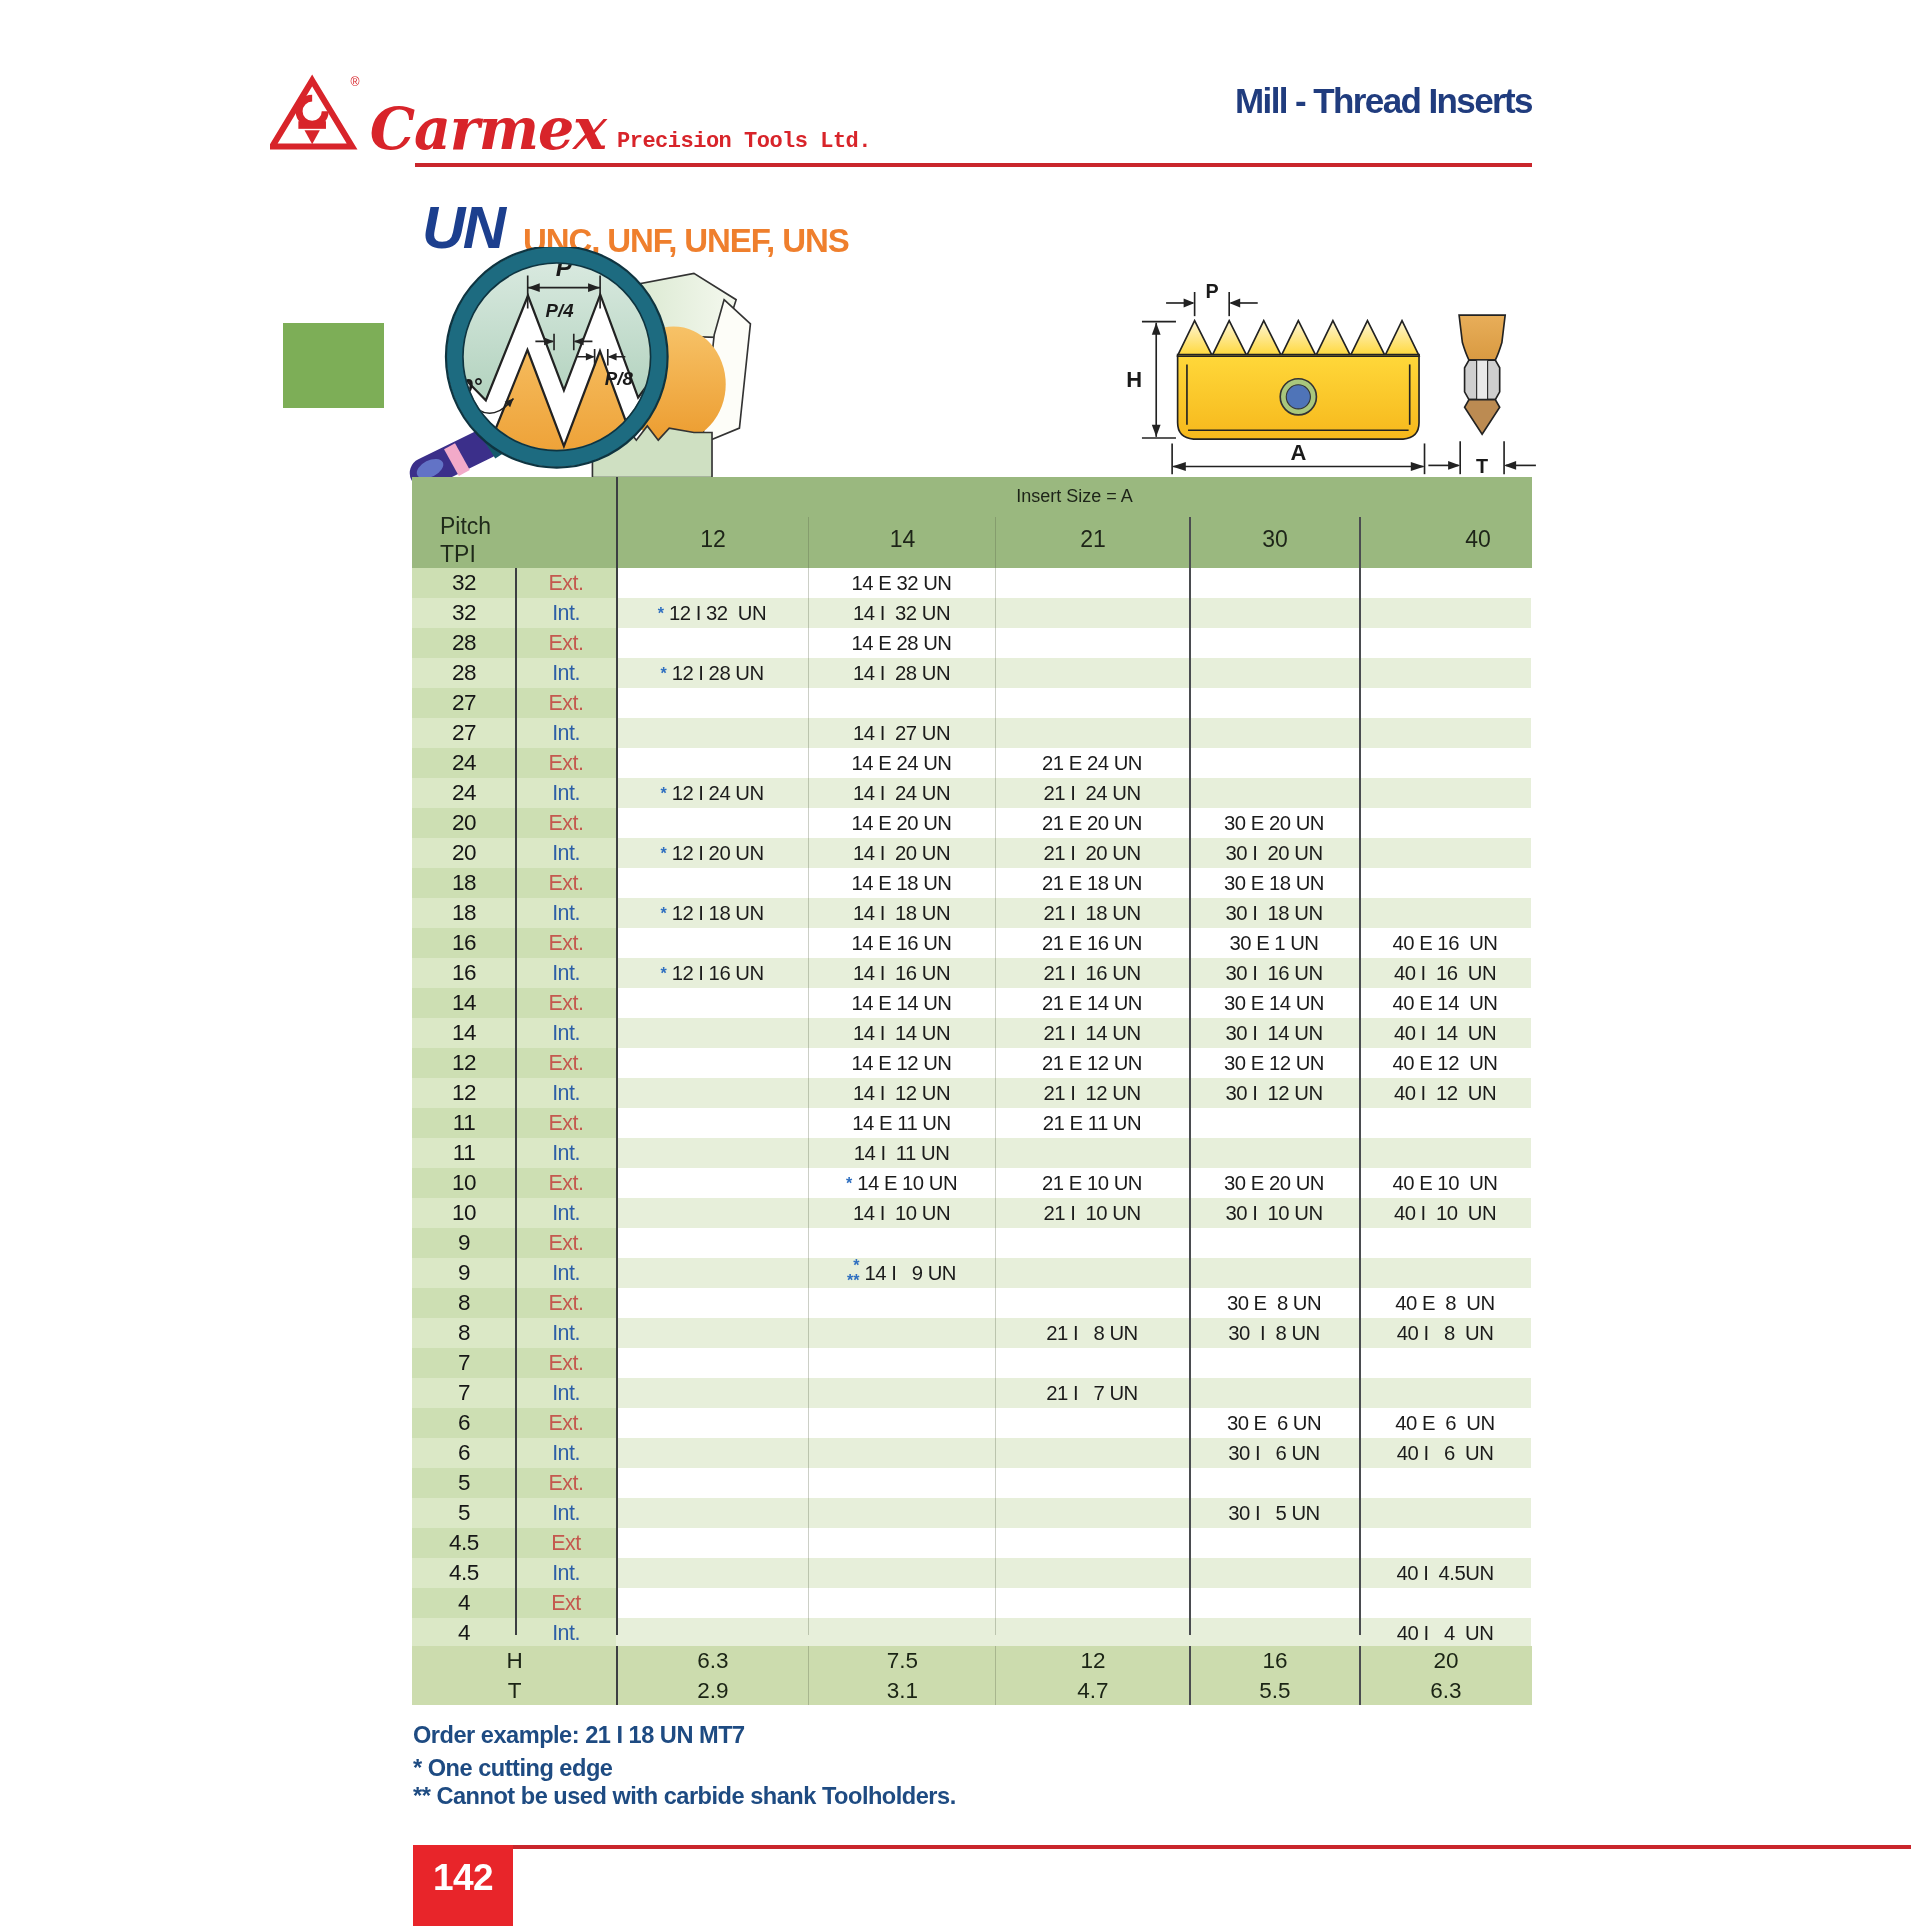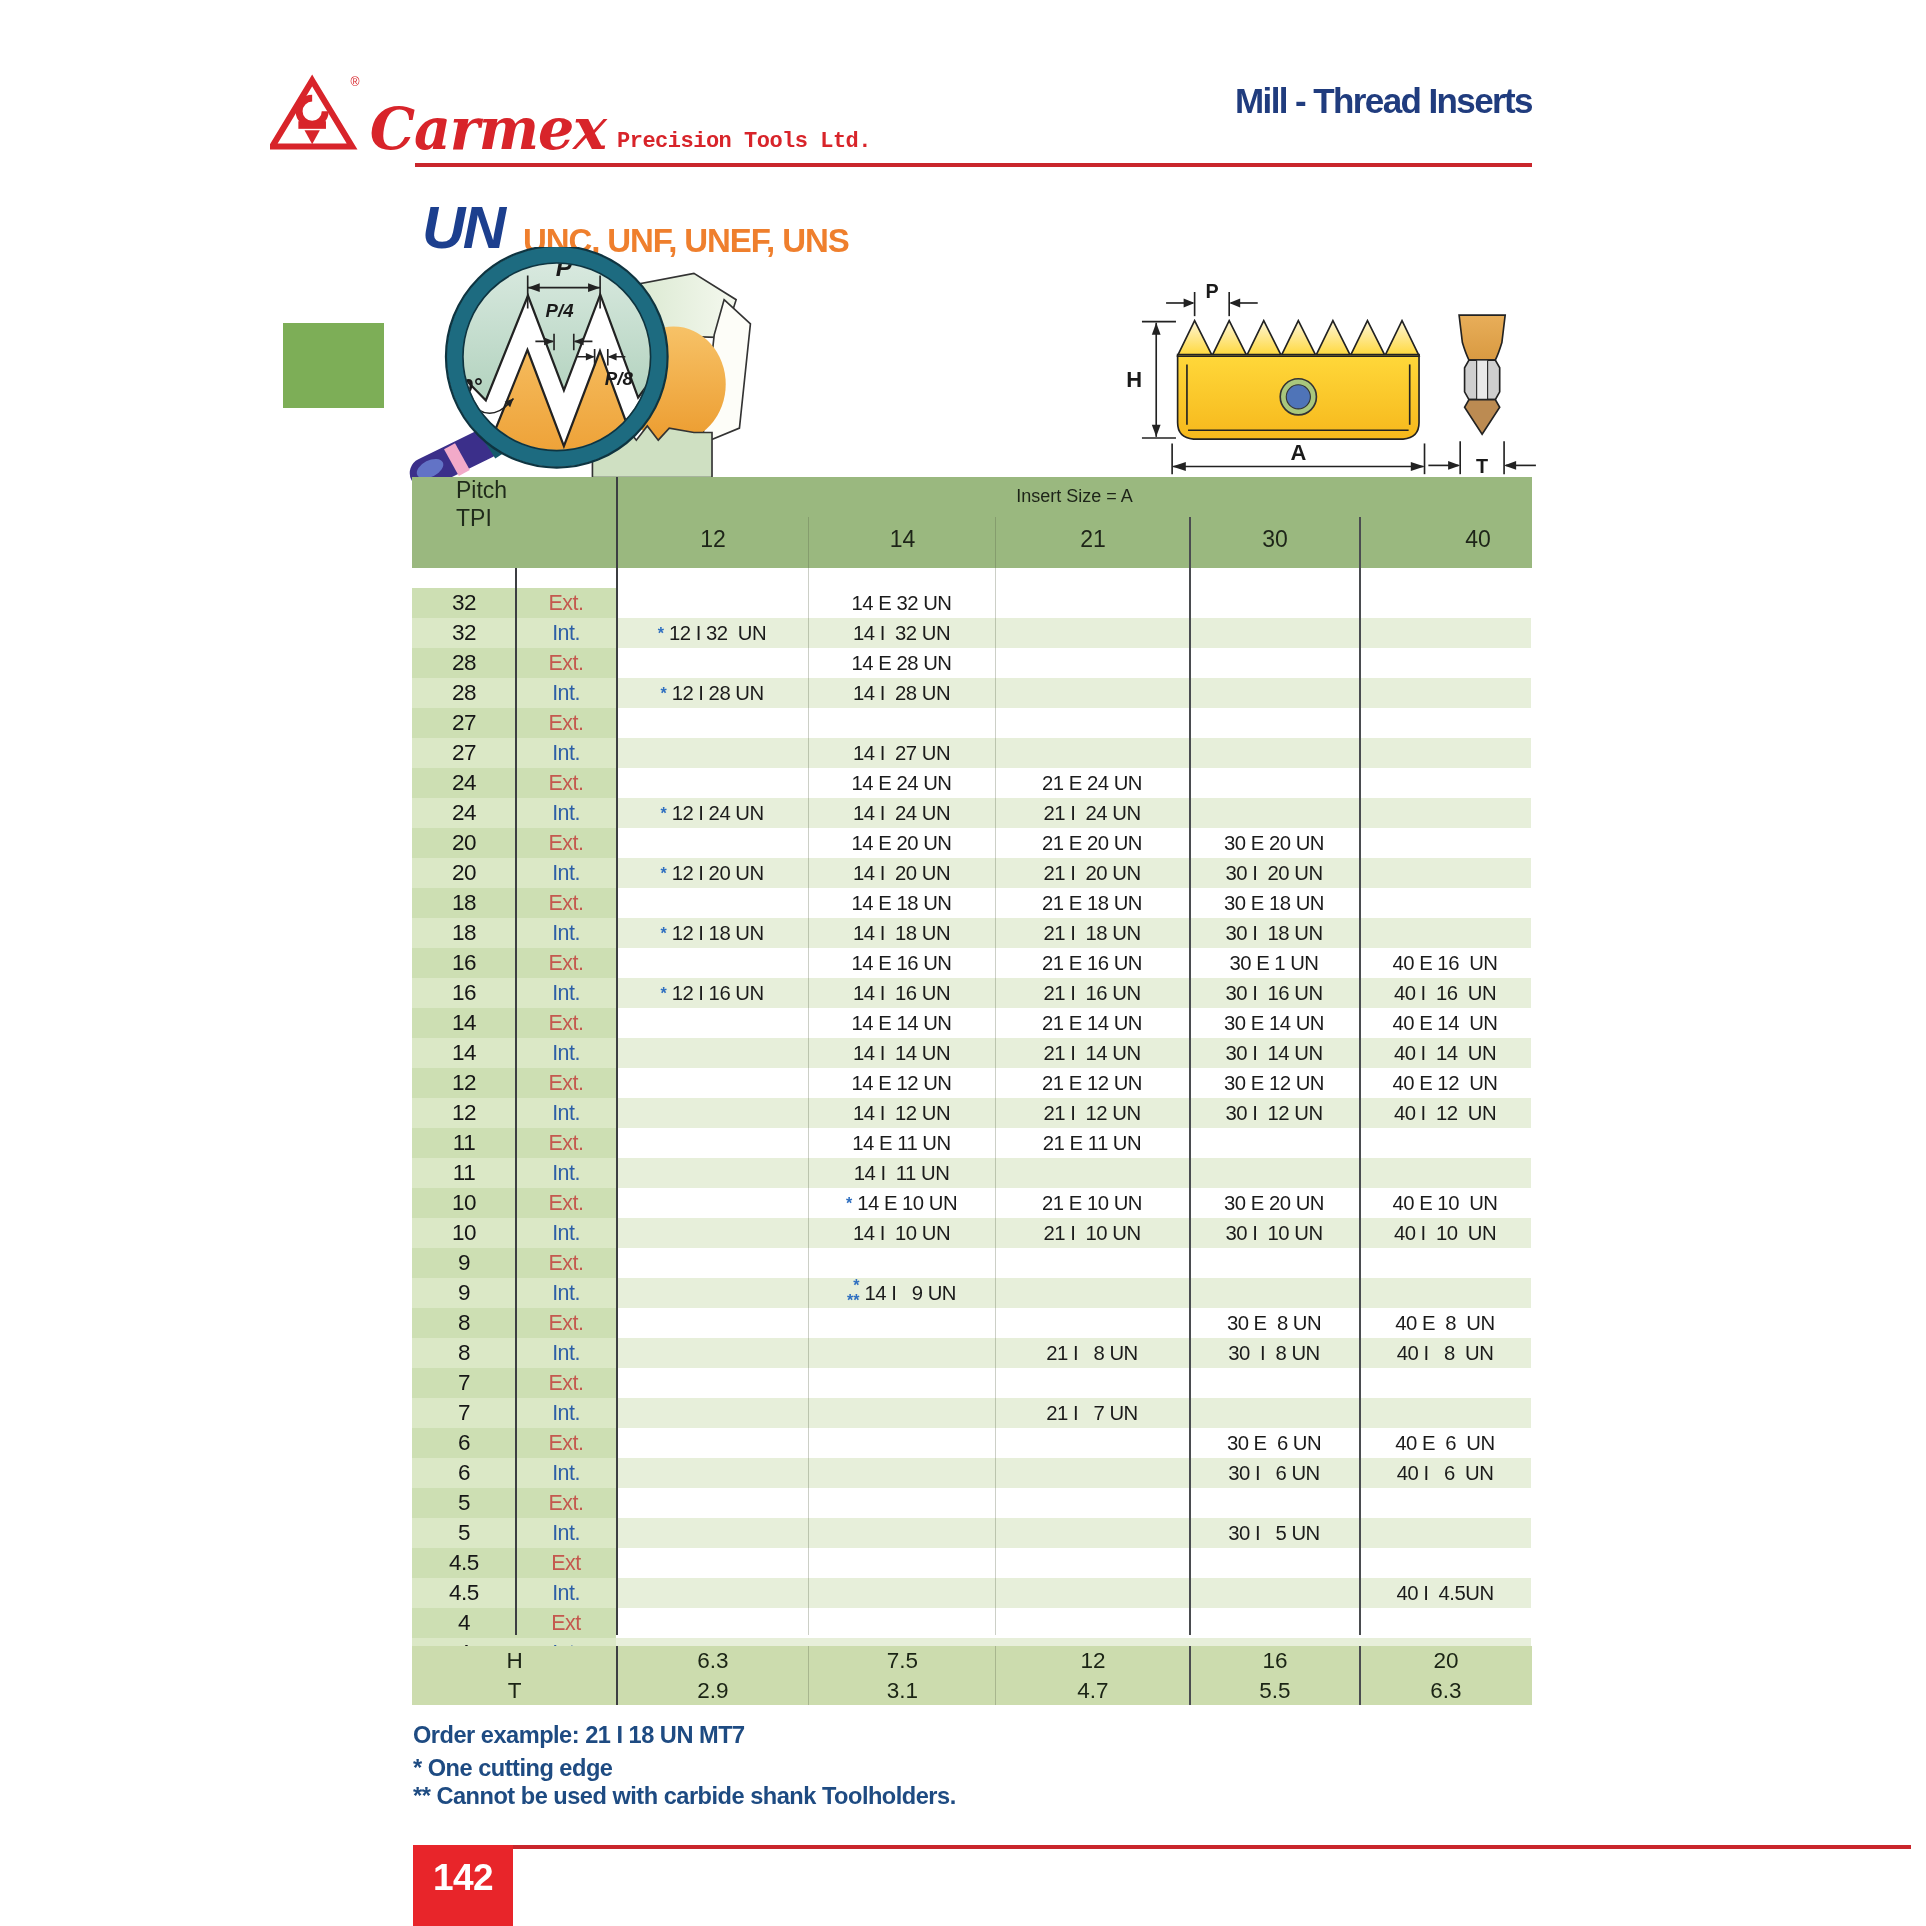--- a/index.html
+++ b/index.html
@@ -21,24 +21,24 @@
       font-style:italic;color:var(--un-navy);letter-spacing:-2.7px;}
   .series-standards{position:absolute;left:523px;top:222px;font-size:33px;font-weight:bold;
       color:var(--orange);letter-spacing:-1.1px;}
   .green-square{position:absolute;left:283px;top:323px;width:101px;height:85px;background:var(--green-square);}
   .diag-mag{position:absolute;left:373px;top:247px;width:384px;height:236px;}
   .diag-insert{position:absolute;left:1120px;top:283px;width:417px;height:198px;}
   
   .tbl{position:absolute;left:412px;top:477px;width:1120px;height:1230px;}
   .t-head{position:absolute;left:0;top:0;width:1120px;height:91px;background:var(--header-green);}
   .t-head-pitch{position:absolute;left:0;top:0;width:205px;height:91px;display:flex;flex-direction:column;
-      justify-content:flex-start;padding-left:44px;box-sizing:border-box;font-size:23px;color:#1f2a1a;line-height:27.5px;}
+      justify-content:flex-end;padding-left:28px;box-sizing:border-box;font-size:23px;color:#1f2a1a;line-height:27.5px;}
   .t-head-size{position:absolute;left:205px;top:8.8px;width:915px;text-align:center;font-size:18px;color:#1d2418;}
   .col-label{position:absolute;top:49px;text-align:center;font-size:23px;color:#1d2418;}
-  .t-body{position:absolute;left:0;top:91px;width:1120px;margin-top:20px;}
+  .t-body{position:absolute;left:0;top:91px;width:1120px;}
   .t-row{display:grid;grid-template-columns:104px 100px 192px 187px 194px 170px 172px;height:30px;}
   .t-row>div{display:flex;align-items:center;justify-content:center;}
   .c-pitch{font-size:22.5px;color:#161616;letter-spacing:-0.5px;}
   .c-type{font-size:21.4px;letter-spacing:-0.5px;}
   .t-row.ext .c-type{color:var(--ext-red);}
   .t-row.int .c-type{color:var(--int-blue);}
   .t-row.ext .c-pitch,.t-row.ext .c-type{background:var(--pitch-ext);}
   .t-row.int .c-pitch,.t-row.int .c-type{background:var(--pitch-int);}
   .t-row.ext .t-cell{background:#ffffff;}
   .t-row.int .t-cell{background:var(--row-int);}

